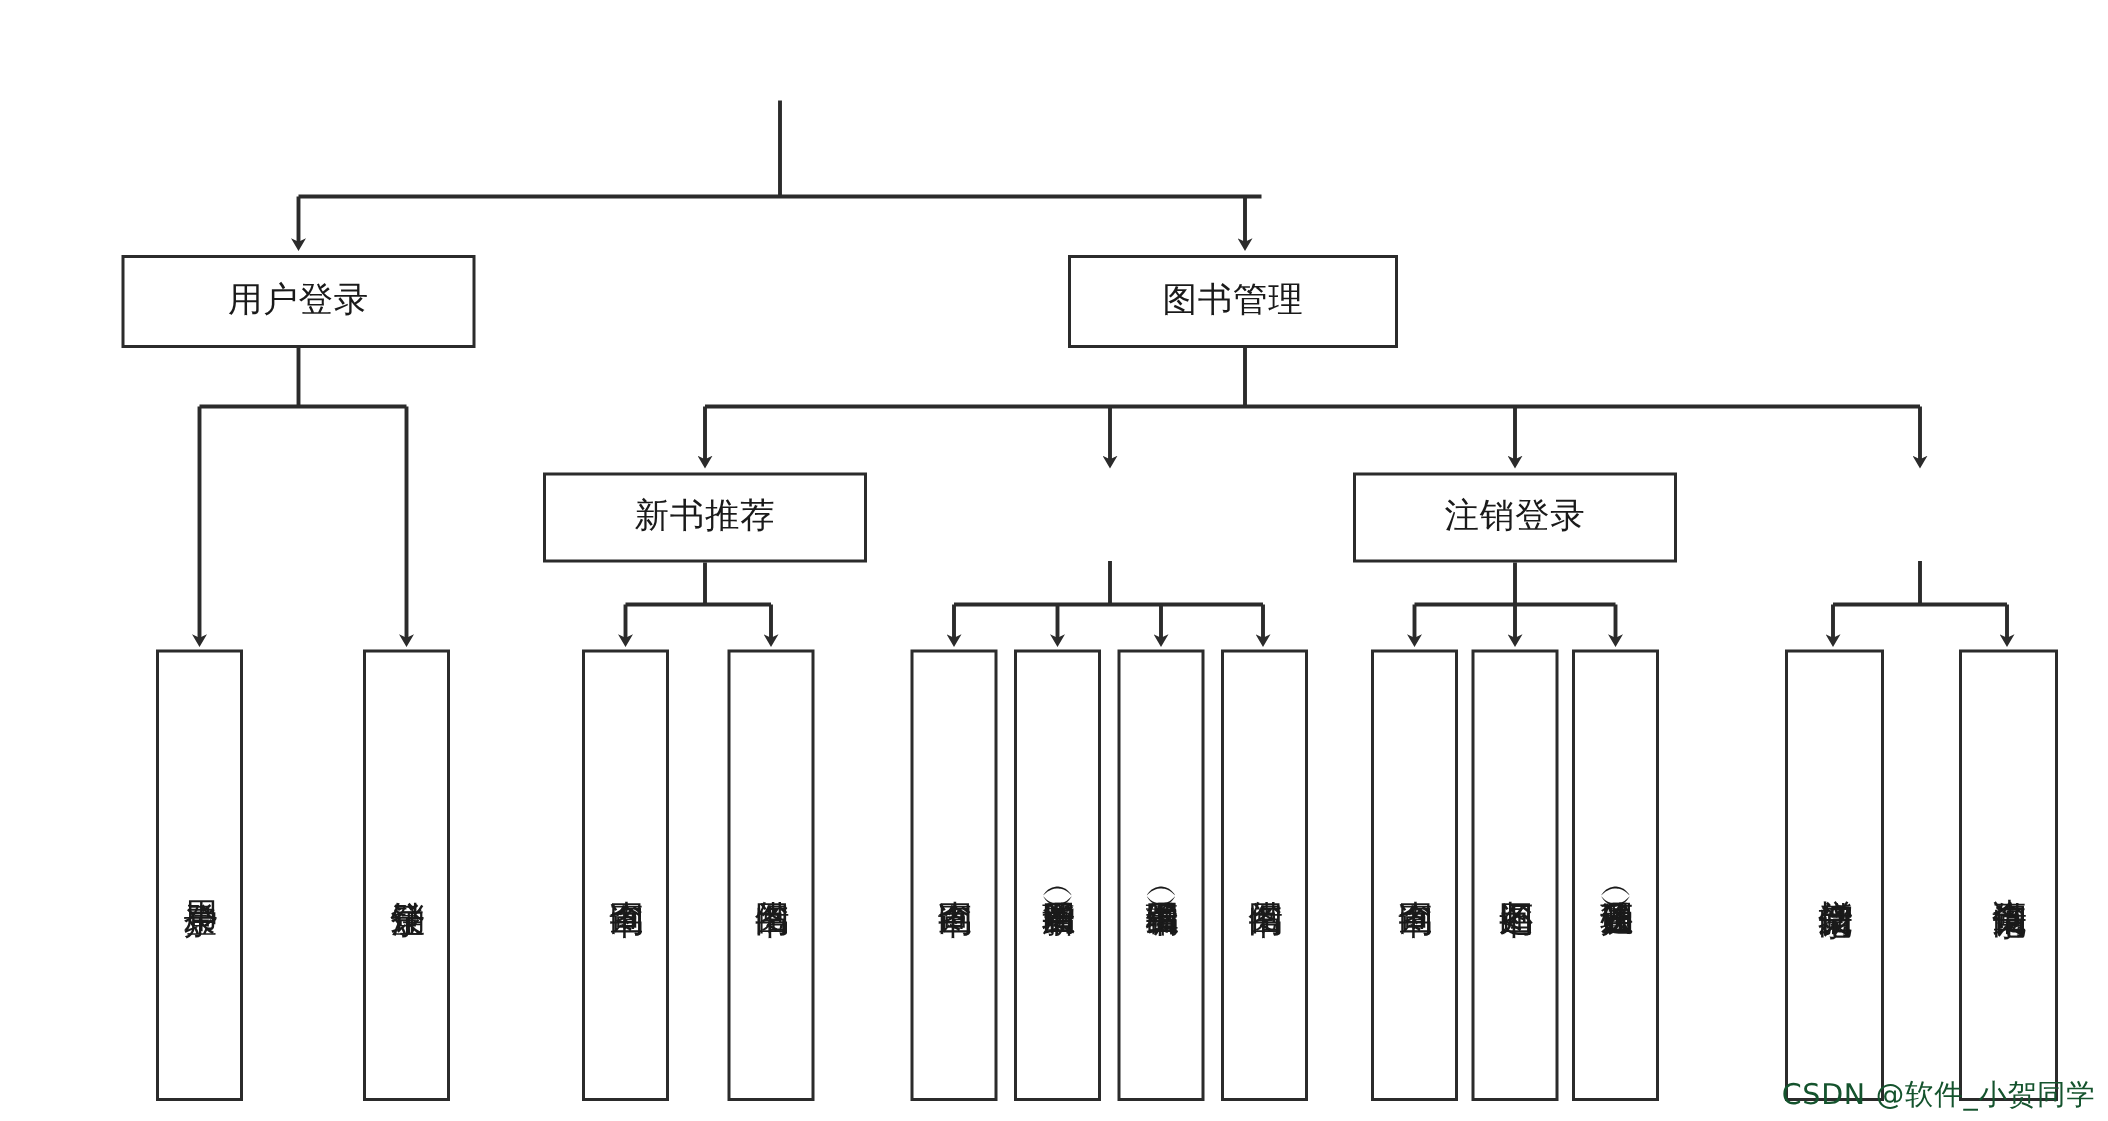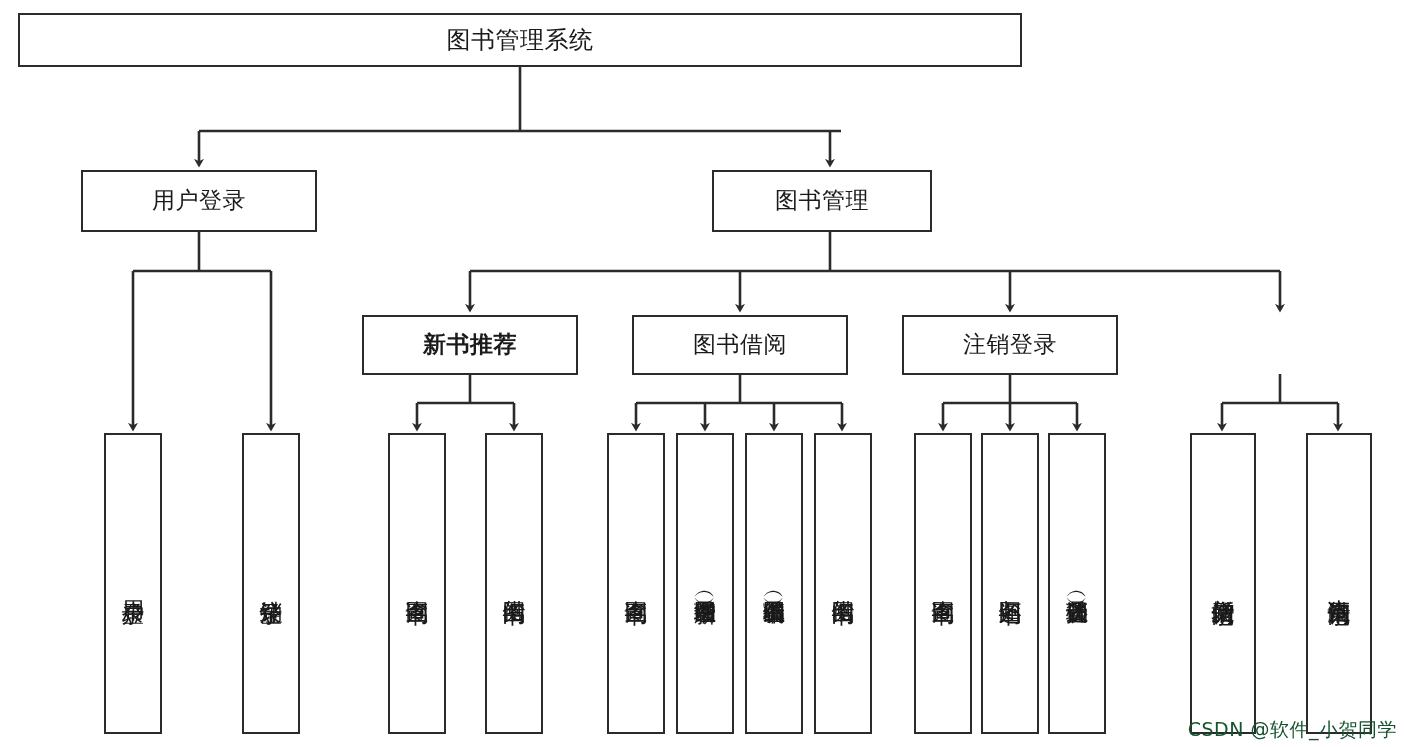--- a/index.html
+++ b/index.html
@@ -127,36 +127,30 @@
       <path d="M1010,403 L1010,427" marker-end="url(#arrow)"></path>
       <path d="M1077,403 L1077,427" marker-end="url(#arrow)"></path>
 
       <path d="M1280,374 L1280,403"></path>
       <path d="M1222,403 L1338,403"></path>
       <path d="M1222,403 L1222,427" marker-end="url(#arrow)"></path>
       <path d="M1338,403 L1338,427" marker-end="url(#arrow)"></path>
     </g>
   </svg>
 
-  <div class="node node-h" id="node-root" style="left:18px; top:13px; width:1004px; height:54px;">
-    <span class="node-label">图书管理系统</span>
-  </div>
 
   <div class="node node-h" id="node-login" style="left:81px; top:170px; width:236px; height:62px;">
     <span class="node-label">用户登录</span>
   </div>
   <div class="node node-h" id="node-bookmgr" style="left:712px; top:170px; width:220px; height:62px;">
     <span class="node-label">图书管理</span>
   </div>
 
-  <div class="node node-h" id="node-newbook" style="left:362px; top:315px; width:216px; height:60px;font-weight:bold;">
+  <div class="node node-h" id="node-newbook" style="left:362px; top:315px; width:216px; height:60px;">
     <span class="node-label">新书推荐</span>
-  </div>
-  <div class="node node-h" id="node-borrow" style="left:632px; top:315px; width:216px; height:60px;">
-    <span class="node-label">图书借阅</span>
   </div>
   <div class="node node-h" id="node-current" style="left:902px; top:315px; width:216px; height:60px;">
     <span class="node-label">注销登录</span>
   </div>
 
   <div class="node node-v" style="left:104px; top:433px; width:58px; height:301px;">
     <span class="node-label">用户登录</span>
   </div>
   <div class="node node-v" style="left:242px; top:433px; width:58px; height:301px;">
     <span class="node-label">注销登录</span>

